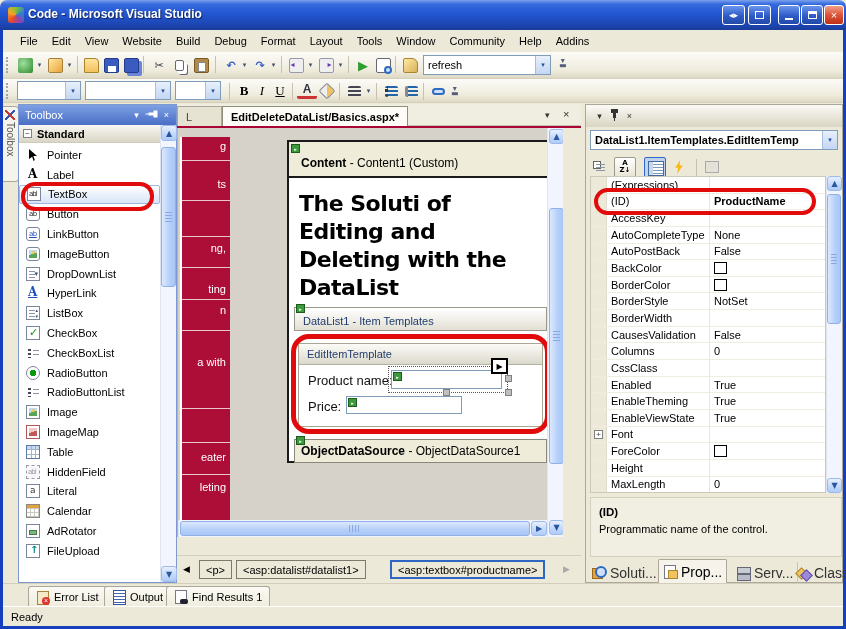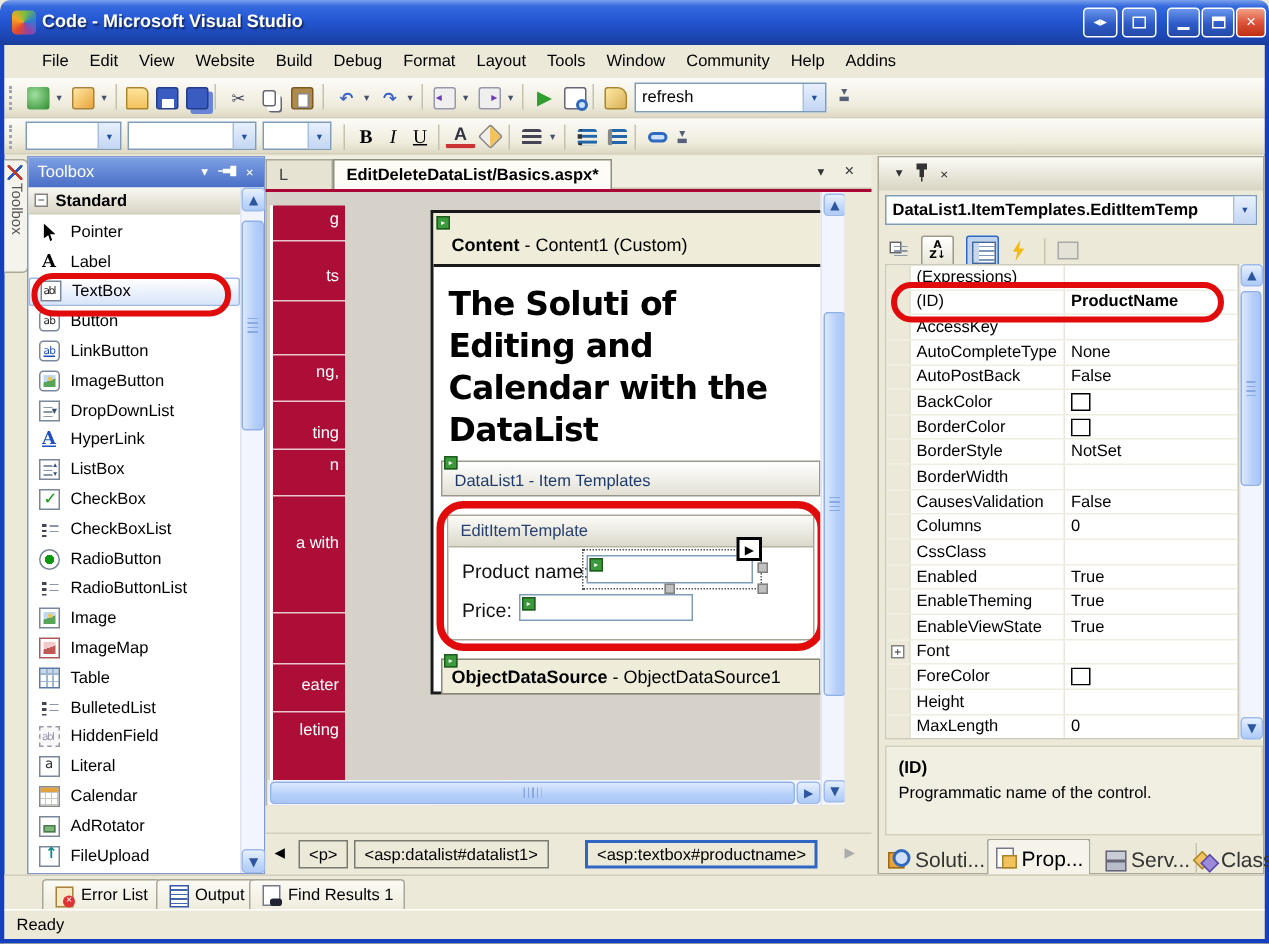--- a/index.html
+++ b/index.html
@@ -16,21 +16,21 @@
 #app-icon{left:8px;top:7px;width:16px;height:16px;border-radius:3px;
  background:conic-gradient(from 220deg,#E3492C,#F5A623,#7BBF3A,#2D7DD2,#8E44AD,#E3492C)}
 .capbtn{top:5px;height:20px;border:1px solid #fff;border-radius:3px;
  background:linear-gradient(180deg,#6A95EC,#2E5BC8 55%,#234AA8);color:#fff;
  display:flex;align-items:center;justify-content:center;font-size:9px}
 .capbtn.close{background:linear-gradient(180deg,#F0A086,#DD5339 50%,#BE3014)}
 .borderL{left:0;top:30px;width:3px;height:599px;background:#1440BE}
 .borderR{left:843px;top:30px;width:3px;height:599px;background:#1440BE}
 .borderB{left:0;top:626px;width:846px;height:3px;background:#1440BE}
 
-#menubar{left:3px;top:30px;width:840px;height:22px;background:#ECE9D8;display:flex;align-items:center;padding-left:18px}
+#menubar{left:3px;top:30px;width:840px;height:22px;background:#ECE9D8;display:flex;align-items:center;padding-left:10px}
 .mi{padding:3px 7px;cursor:default}
 .toolbar{left:3px;width:840px;background:linear-gradient(180deg,#FCFBF7,#EFECDD 70%,#DED9C4);border-bottom:1px solid #D4D0BC}
 #tb1{top:52px;height:27px}
 #tb2{top:79px;height:24px}
 .grip{left:3px;top:5px;width:4px;height:16px;border-left:2px dotted #9FA4B8}
 .tbtn{top:3px;width:20px;height:20px;display:flex;align-items:center;justify-content:center;border-radius:2px}
 #tb2 .tbtn{top:2px}
 .tsep{top:4px;width:1px;height:17px;background:#C6C2AE}
 .dd{top:9px;width:9px;height:9px;font-size:7px;color:#44506E;text-align:center;line-height:9px}
 .icsq{width:15px;height:15px;border-radius:2px;display:inline-block;position:relative}
@@ -428,24 +428,20 @@
           <span class="tico ic-box" style="border-color:#B05858">
             <span class="in-map"></span>
           </span>
           <span class="lbl">ImageMap</span>
         </div>
       <div class="ti">
           <span class="tico ic-table"></span>
           <span class="lbl">Table</span>
         </div>
       <div class="ti">
-          <span class="tico ic-dots"></span>
-          <span class="lbl">BulletedList</span>
-        </div>
-      <div class="ti">
           <span class="tico ic-hidden"></span>
           <span class="lbl">HiddenField</span>
         </div>
       <div class="ti">
           <span class="tico ic-box ic-literal"></span>
           <span class="lbl">Literal</span>
         </div>
       <div class="ti">
           <span class="tico ic-cal"></span>
           <span class="lbl">Calendar</span>
@@ -499,21 +495,21 @@
     <div class="a rn-frag" style="left:4px;top:353px">leting</div>
 
     <div class="a" id="contentbox">
       <div class="a" id="content-head">
         <span class="glyph a" style="left:2px;top:2px">▸</span>
         <span class="a" style="left:12px;top:14px;font-size:12px"><span class="b">Content</span><span> - Content1 (Custom)</span></span>
       </div>
       <div class="a" id="pageheading">
         <div>The Soluti of</div>
         <div>Editing and</div>
-        <div>Calendar with the</div>
+        <div>Deleting with the</div>
         <div>DataList</div>
       </div>
 
       <div class="a" id="dlheader">
         <span class="glyph a" style="left:1px;top:-4px">▸</span>
         <span class="a" style="left:8px;top:7px;color:#1E3B6E">DataList1 - Item Templates</span>
       </div>
 
       <div class="a" id="eitbox">
         <div class="a" id="eit-head">

